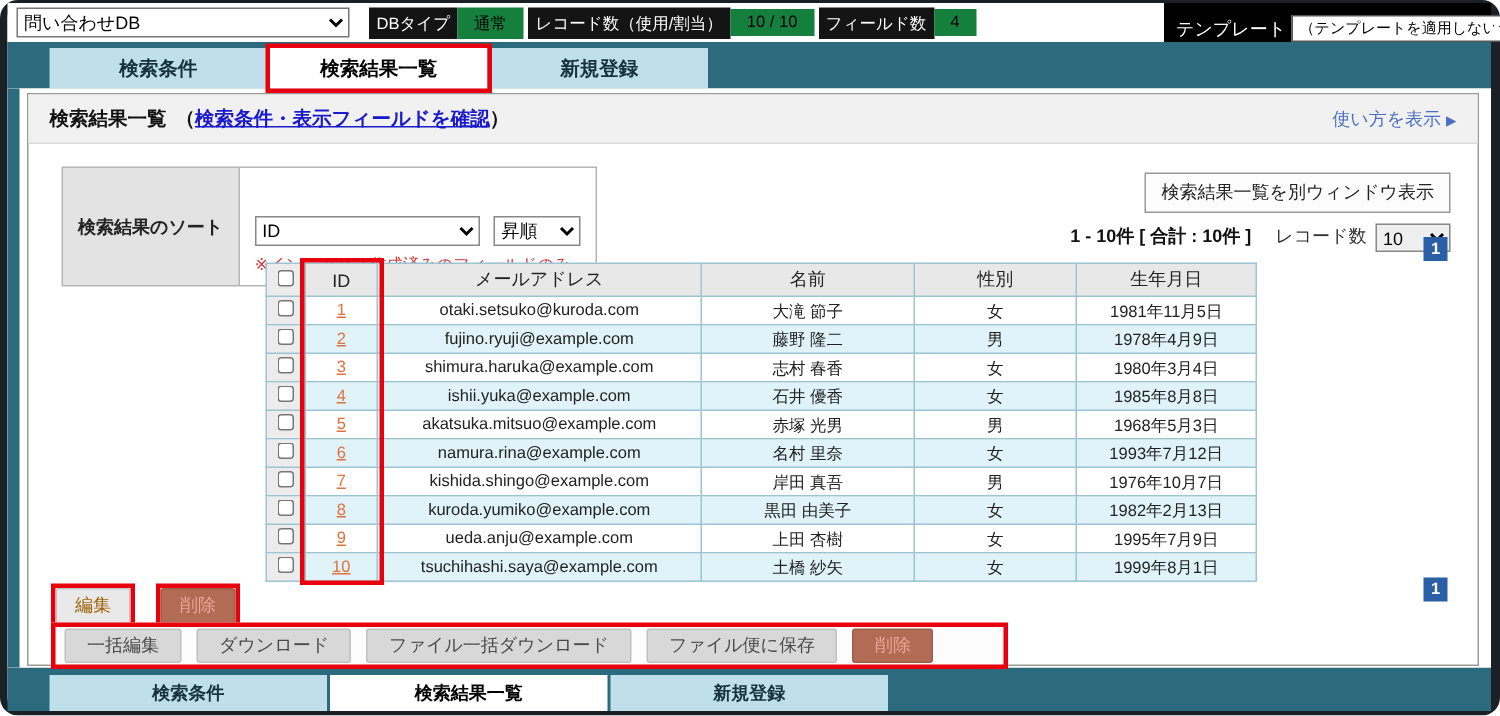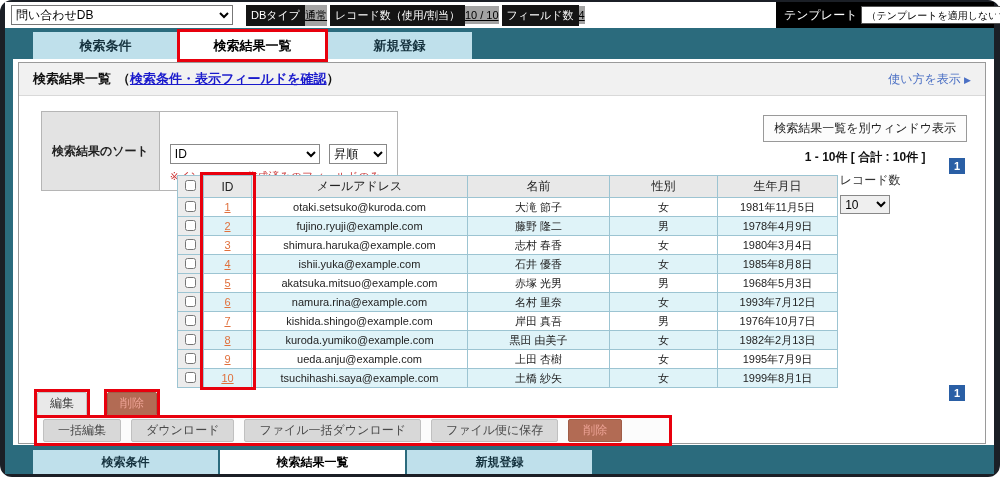--- a/index.html
+++ b/index.html
@@ -6,23 +6,23 @@
   html,body { width:1000px; height:477px; overflow:hidden;
     font-family:"Liberation Sans","DejaVu Sans",sans-serif; }
   .frame { width:1000px; height:477px; border-style:solid; border-color:#1b1f26;
     border-width:2px 6px 3px 5px; background:#fff; display:flex; flex-direction:column;border-radius:12px; }
 
   
   .topbar { height:26px; background:#fff; display:flex; align-items:center; position:relative; flex:0 0 auto; }
   .db-select { margin-left:6px; width:222px; height:20px; font-size:12px; border:1px solid #777; background:#fff; }
   .badges { display:flex; align-items:center; margin-left:10px; font-size:11px; }
   .badges .b-label { background:#141414; color:#fff; padding:3px 5px; margin-left:3px; white-space:nowrap; }
-  .badges .b-value { background:#a3a3a3; color:#000; padding:3px 0; white-space:nowrap;text-decoration:underline; }
+  .badges .b-value { background:#15803d; color:#000; padding:3px 11px; white-space:nowrap; }
   .template-area { position:absolute; right:0; top:0; height:26px; width:218px; background:#000;
-    display:flex; align-items:center; gap:4px; padding:0 3px 0 8px; }
+    display:flex; align-items:flex-end; gap:4px; padding:0 3px 0 8px; }
   .template-label { color:#fff; font-size:12px; white-space:nowrap; }
   .template-select { width:152px; height:18px; font-size:10px; background:#fff; border:1px solid #555; }
 
   
   .tabbar { background:#2b6b7d; display:flex; align-items:flex-end; padding-left:28px; flex:0 0 auto; }
   .tabbar.top { height:31px; }
   .tabbar.bottom { height:29px; }
   .tab { background:#bfe0eb; color:#15323e; font-weight:bold; font-size:13px; text-align:center;
     margin-right:2px; display:flex; align-items:center; justify-content:center; cursor:pointer; }
   .tabbar.top .tab { width:145px; height:27px; }
@@ -46,21 +46,21 @@
   .sort-label { background:#e3e3e3; border-right:1px solid #b5b5b5; display:flex; align-items:center;
     padding:0 10px; font-size:12px; font-weight:bold; color:#222; }
   .sort-fields { padding:7px 10px 6px; }
   .sort-fields select { height:20px; font-size:12px; border:1px solid #888; background:#fff; }
   .sort-field-select { width:150px; }
   .sort-order-select { width:58px; margin-left:5px;margin-top:25px; }
   .sort-note { color:#cc3a3a; font-size:11px; margin-top:5px; }
 
   .right-controls { position:absolute; right:18px; top:52px; text-align:right; }
   .open-window-btn { font-size:12px; padding:4px 10px; background:#fcfcfc; border:1px solid #999; cursor:pointer; color:#222; }
-  .range-line { margin-top:7px; font-size:12px; display:flex; align-items:center; justify-content:flex-end; gap:6px;flex-direction:column; }
+  .range-line { margin-top:7px; font-size:12px; display:flex; justify-content:flex-end; gap:6px; }
   .range-text { font-weight:bold; color:#111; }
   .per-page-label { color:#333; margin-left:10px; }
   .per-page-select { width:50px; height:19px; font-size:12px; border:1px solid #888; }
   .page-badge { display:inline-flex; width:16px; height:16px; background:#2a5fa5; color:#fff; font-size:11px;
     font-weight:bold; align-items:center; justify-content:center; cursor:pointer; }
   .badge-top { position:absolute; right:20px; top:95px; }
   .badge-bottom { position:absolute; right:20px; top:322px; }
 
   
   .table-wrap { position:absolute; left:158px; top:112px; }
@@ -78,21 +78,21 @@
   th.col-birthday { width:120px; }
   td.id-cell a { color:#e0703c; text-decoration:underline; }
   input[type="checkbox"] { width:11px; height:11px; }
 
   .idcol-annotation { position:absolute; left:181px; top:109px; width:56px; height:218px;
     border:3px solid #e8000d; pointer-events:none; z-index:5; }
 
   
   .row-actions { position:absolute; left:15px; top:326px; display:flex; gap:14px; }
   .red-box { border:3px solid #e8000d; display:inline-block; line-height:0; }
-  .btn { font-size:12px; padding:3px 12px; border:1px solid #c3c3c3; background:#e9e9e9; color:#404040;
+  .btn { font-size:12px; padding:3px 12px; border:1px solid #c3c3c3; background:#e9e9e9; color:#a16207;
     border-radius:2px; cursor:pointer; line-height:1.3; }
   .btn.brick { background:#b26b54; color:#eda396; border-color:#a05d47; }
   .btn.gray { background:#d8d8d8; color:#4a4a4a; border-color:#c0c0c0; }
 
   .bulk-bar { position:absolute; left:15px; top:352px; width:638px; height:31px; border:3px solid #e8000d;
     background:#fcfcfc; display:flex; align-items:center; gap:10px; padding:0 6px; }
   .bulk-label { font-size:13px; font-weight:bold; color:#111; white-space:nowrap; }
   .bulk-label .tri { color:#3a5fbf; font-size:9px; margin-left:3px; }
   .bulk-bar .btn { padding:3px 14px; }
 </style>

